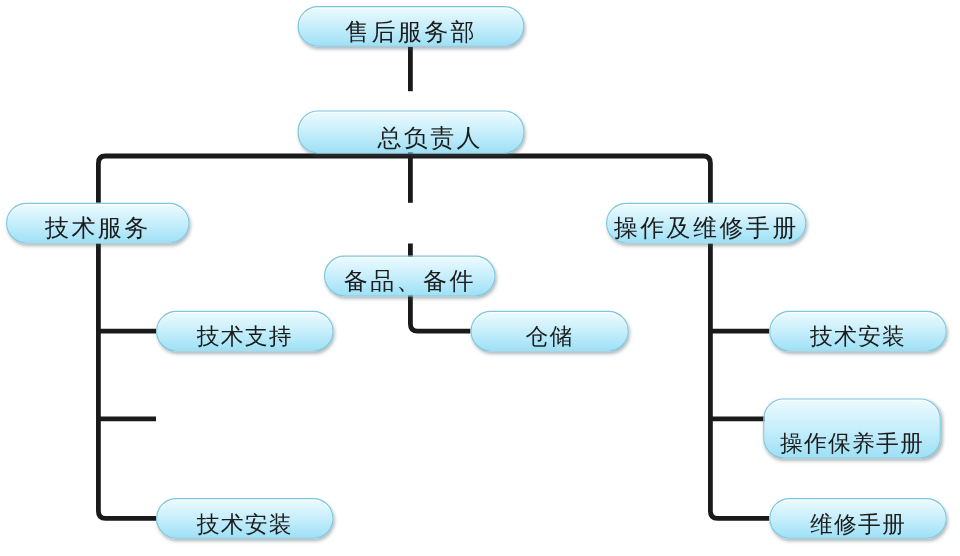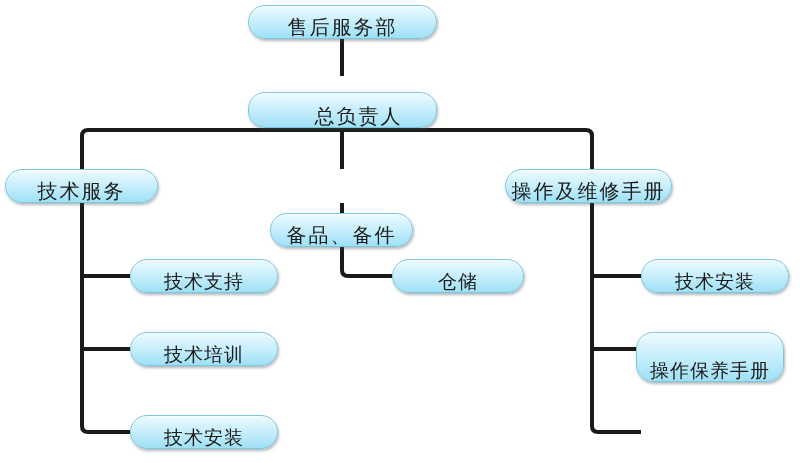--- a/index.html
+++ b/index.html
@@ -107,34 +107,34 @@
   </div>
 
   <div class="node branch" style="left:505px; top:169px; width:167px; height:34px;">
     <span class="node-label">操作及维修手册</span>
   </div>
 
   <div class="node leaf" style="left:130px; top:259px; width:148px; height:34px;">
     <span class="node-label">技术支持</span>
   </div>
 
-  <div class="node leaf" style="left:130px; top:332px; width:148px; height:34px;">
-    <span class="node-label">技术培训</span>
-  </div>
 
   <div class="node leaf" style="left:130px; top:415px; width:148px; height:34px;">
     <span class="node-label">技术安装</span>
   </div>
 
   <div class="node leaf" style="left:392px; top:259px; width:132px; height:34px;">
     <span class="node-label">仓储</span>
   </div>
 
   <div class="node leaf" style="left:641px; top:259px; width:148px; height:34px;">
     <span class="node-label">技术安装</span>
   </div>
 
   <div class="node leaf" style="left:636px; top:332px; width:148px; height:50px;">
     <span class="node-label">操作保养手册</span>
   </div>
 
+  <div class="node leaf" style="left:641px; top:415px; width:148px; height:34px;">
+    <span class="node-label">维修手册</span>
+  </div>
 
 </div>
 
 </body></html>

